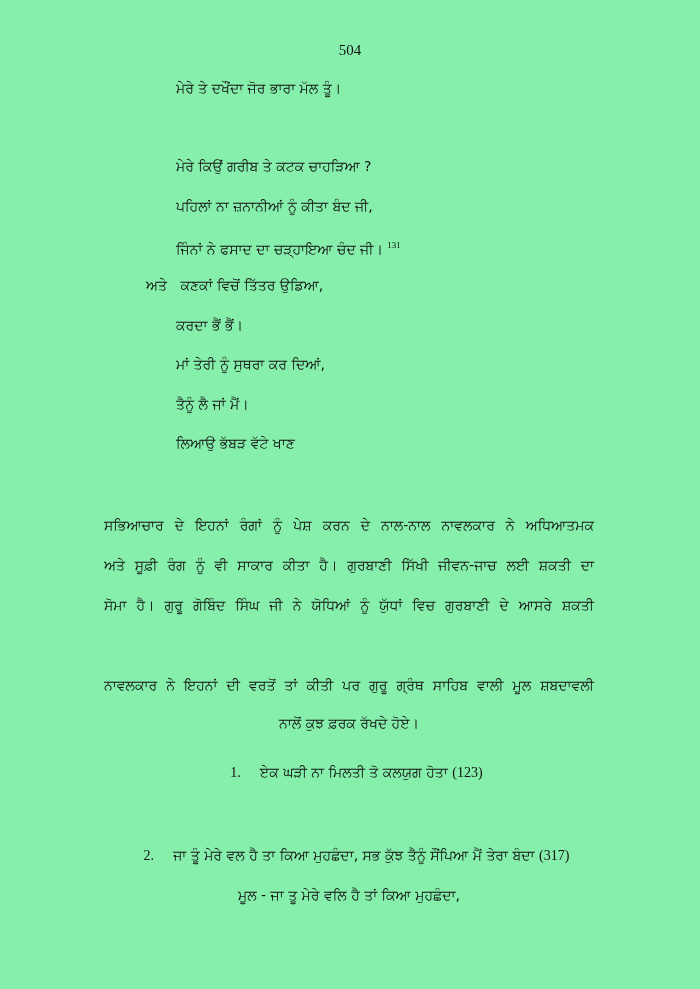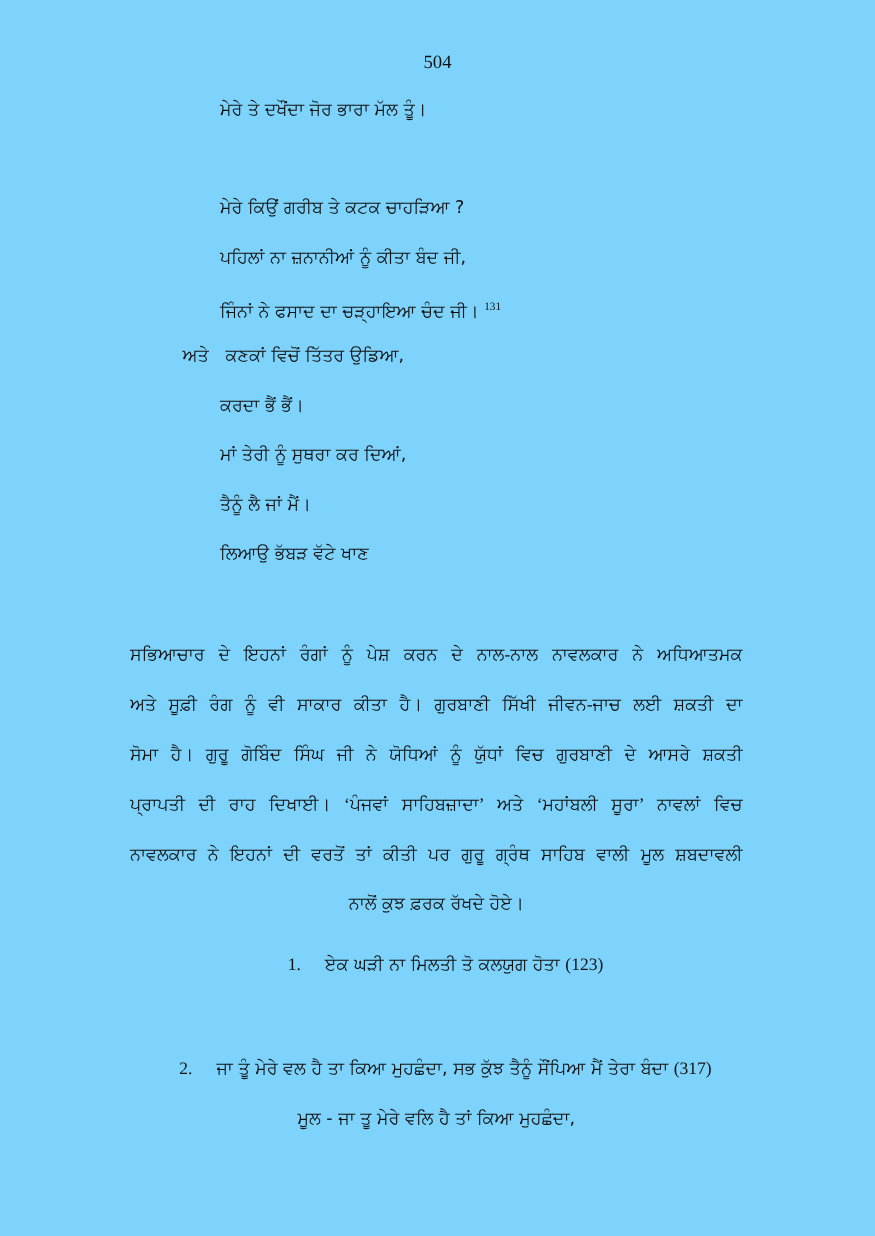--- a/index.html
+++ b/index.html
@@ -1,26 +1,26 @@
 <!DOCTYPE html>
 <html><head>
 <meta charset="utf-8">
 <style>
   html, body { margin: 0; padding: 0; background: #ffffff; }
   body { width: 700px; height: 989px; position: relative; overflow: hidden;
          font-family: "DejaVu Sans", sans-serif; color: #111; }
-  .page { position: absolute; left: 0; top: 0; width: 700px; height: 989px; background: #7dd3fc; }
+  .page { position: absolute; left: 0; top: 0; width: 700px; height: 989px; background: #86efac; }
   .pagenum { position: absolute; top: 42px; left: 0; width: 700px; text-align: center;
              font-family: "Liberation Serif", serif; font-size: 15px; }
   .line { position: absolute; font-size: 14px; white-space: nowrap; line-height: 20px; }
   .verse { left: 176px; }
   .verse-lead { left: 146px; }
   .verse-lead .label { display: inline-block; width: 30px; }
   .para { left: 104px; width: 490px; text-align: center; }
-  .justify { text-align: justify; text-align-last: justify; font-family: Liberation Serif, serif; }
+  .justify { text-align: justify; text-align-last: justify; }
   .num { font-family: "Liberation Serif", serif; }
   sup, .sup { font-family: "Liberation Serif", serif; font-size: 9px; vertical-align: super; }
   .idx { display: inline-block; width: 40px; font-family: "Liberation Serif", serif; }
 </style>
 </head>
 <body>
 
 <div class="page">
 
   <div class="pagenum">504</div>
@@ -52,21 +52,20 @@
   <div class="line verse" style="top:394px">
     <span>ਤੈਨੂੰ ਲੈ ਜਾਂ ਮੈਂ।</span>
   </div>
   <div class="line verse" style="top:433px">
     <span>ਲਿਆਉ ਭੱਬੜ ਵੱਟੇ ਖਾਣ</span>
   </div>
 
   <div class="line para justify" style="top:515px">ਸਭਿਆਚਾਰ ਦੇ ਇਹਨਾਂ ਰੰਗਾਂ ਨੂੰ ਪੇਸ਼ ਕਰਨ ਦੇ ਨਾਲ-ਨਾਲ ਨਾਵਲਕਾਰ ਨੇ ਅਧਿਆਤਮਕ</div>
   <div class="line para justify" style="top:555px">ਅਤੇ ਸੂਫ਼ੀ ਰੰਗ ਨੂੰ ਵੀ ਸਾਕਾਰ ਕੀਤਾ ਹੈ। ਗੁਰਬਾਣੀ ਸਿੱਖੀ ਜੀਵਨ-ਜਾਚ ਲਈ ਸ਼ਕਤੀ ਦਾ</div>
   <div class="line para justify" style="top:595px">ਸੋਮਾ ਹੈ। ਗੁਰੂ ਗੋਬਿੰਦ ਸਿੰਘ ਜੀ ਨੇ ਯੋਧਿਆਂ ਨੂੰ ਯੁੱਧਾਂ ਵਿਚ ਗੁਰਬਾਣੀ ਦੇ ਆਸਰੇ ਸ਼ਕਤੀ</div>
-  <div class="line para justify" style="top:635px">ਪ੍ਰਾਪਤੀ ਦੀ ਰਾਹ ਦਿਖਾਈ। ‘ਪੰਜਵਾਂ ਸਾਹਿਬਜ਼ਾਦਾ’ ਅਤੇ ‘ਮਹਾਂਬਲੀ ਸੂਰਾ’ ਨਾਵਲਾਂ ਵਿਚ</div>
   <div class="line para justify" style="top:675px">ਨਾਵਲਕਾਰ ਨੇ ਇਹਨਾਂ ਦੀ ਵਰਤੋਂ ਤਾਂ ਕੀਤੀ ਪਰ ਗੁਰੂ ਗ੍ਰੰਥ ਸਾਹਿਬ ਵਾਲੀ ਮੂਲ ਸ਼ਬਦਾਵਲੀ</div>
   <div class="line para" style="top:713px">ਨਾਲੋਂ ਕੁਝ ਫ਼ਰਕ ਰੱਖਦੇ ਹੋਏ।</div>
 
   <div class="line para" style="top:762px">
     <span class="idx">1.</span>
     <span>ਏਕ ਘੜੀ ਨਾ ਮਿਲਤੀ ਤੋ ਕਲਯੁਗ ਹੋਤਾ</span>
     <span class="num">(123)</span>
   </div>
 
   <div class="line para" style="top:845px">

